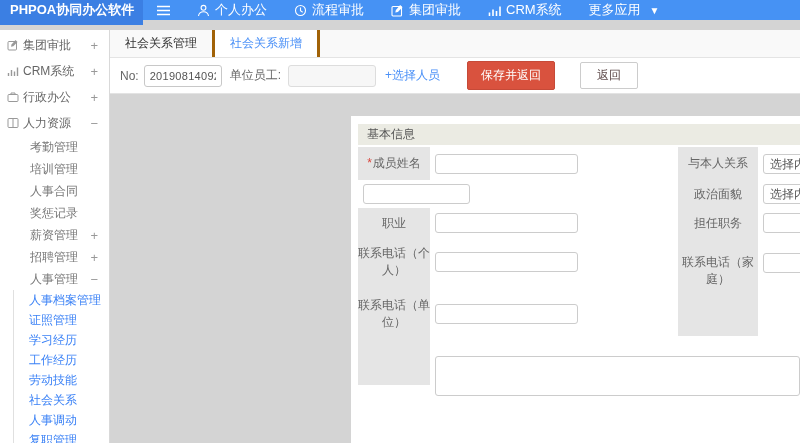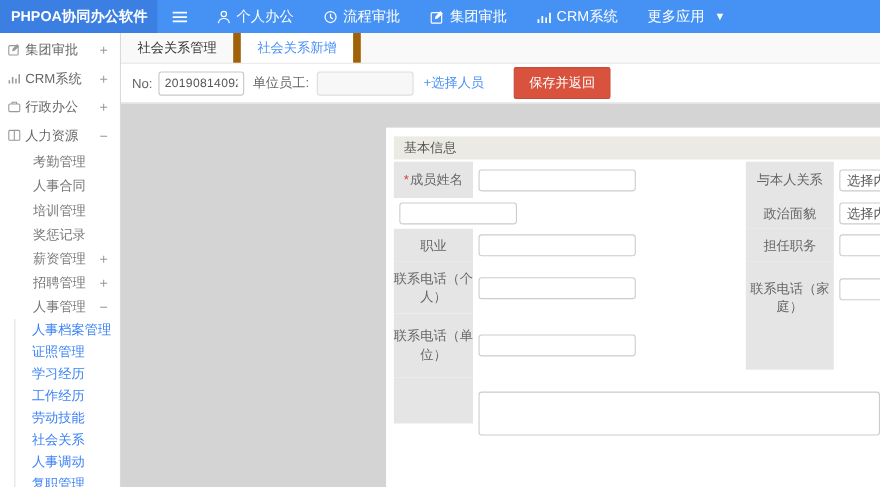--- a/index.html
+++ b/index.html
@@ -1,39 +1,39 @@
 <!DOCTYPE html>
 <html><head>
 <meta charset="utf-8">
 <style>
   * { margin:0; padding:0; box-sizing:border-box; }
   html,body { width:800px; height:443px; overflow:hidden; }
   body { font-family:"Liberation Sans", sans-serif; font-size:12px; color:#555; background:#d4d4d4; position:relative; }
 
   
-  .topbar { position:absolute; left:0; top:0; width:800px; height:30px; background:#4692f4; display:flex; align-items:center; color:#fff; z-index:10; }
+  .topbar { position:absolute; left:0; top:0; width:800px; height:20px; background:#4692f4; display:flex; align-items:center; color:#fff; z-index:10; }
   .logo { width:143px; height:30px; line-height:30px; background:#3b7fe3; padding-left:10px; font-size:13px; font-weight:bold; white-space:nowrap; overflow:hidden; }
   .hamburger { margin-left:13px; display:flex; align-items:center; cursor:pointer; }
   .topnav { display:flex; align-items:center; margin-left:26px; gap:27px; font-size:13px; }
   .topnav .nav-item { display:flex; align-items:center; gap:5px; cursor:pointer; white-space:nowrap; }
   .caret { font-size:10px; margin-left:4px; }
 
   
   .sidebar { position:absolute; left:0; top:30px; width:110px; bottom:0; background:#fff; border-right:1px solid #d9d9d9; overflow:hidden; padding-top:2px; }
   .side-item { display:flex; align-items:center; position:relative; cursor:pointer; color:#666; }
   .side-item .expand { position:absolute; right:11px; color:#999; font-size:13px; }
   .lv0 { height:26px; padding-left:7px; }
   .lv0 .s-icon { width:12px; display:flex; margin-right:4px; }
   .lv1 { height:22px; padding-left:30px; color:#777; }
   .lv2wrap { margin-left:13px; border-left:1px solid #e0e0e0; }
   .lv2 { height:20px; padding-left:15px; color:#3b82f6; }
 
   
   .tabbar { position:absolute; left:110px; top:30px; right:0; height:28px; background:#f9f9f9; border-bottom:1px solid #e4e4e4; display:flex; z-index:5; }
-  .tab { padding:0 15px; line-height:27px; border-right:7px solid #a16207; color:#333; cursor:pointer; white-space:nowrap; }
+  .tab { padding:0 15px; line-height:27px; border-right:3px solid #a16207; color:#333; cursor:pointer; white-space:nowrap; }
   .tab.active { background:#fff; color:#4a90f7; }
 
   
   .toolbar { position:absolute; left:110px; top:58px; right:0; height:36px; background:#fff; border-bottom:1px solid #e3e3e3; display:flex; align-items:center; padding-left:10px; z-index:5; }
   .tb-label { color:#666; margin-right:5px; white-space:nowrap; }
   .tb-input { width:78px; height:22px; border:1px solid #c8c8c8; border-radius:3px; padding:0 5px; font-family:"Liberation Sans",sans-serif; font-size:11px; color:#555; letter-spacing:0.3px; outline:none; }
   .tb-input.emp { width:88px; margin-left:2px; background:#f7f7f7; border-color:#ddd; }
   .gap8 { width:8px; }
   .link { color:#4a90f7; cursor:pointer; margin-left:9px; white-space:nowrap; }
   .btn-save { margin-left:27px; background:#d9523e; border:1px solid #c64a38; color:#ffffff; font-family:"Liberation Sans",sans-serif; font-size:12px; padding:5px 13px; border-radius:2px; cursor:pointer; }
@@ -145,24 +145,24 @@
         </svg>
       </span>
     <span>人力资源</span>
     <span class="expand">−</span>
   </div>
 
   <div class="side-item lv1">
       <span>考勤管理</span>
     </div>
   <div class="side-item lv1">
+      <span>培训管理</span>
+    </div>
+  <div class="side-item lv1">
       <span>人事合同</span>
-    </div>
-  <div class="side-item lv1">
-      <span>培训管理</span>
     </div>
   <div class="side-item lv1">
       <span>奖惩记录</span>
     </div>
   <div class="side-item lv1">
       <span>薪资管理</span>
       <span class="expand">+</span>
     </div>
   <div class="side-item lv1">
       <span>招聘管理</span>
@@ -207,20 +207,21 @@
 </div>
 
 <div class="toolbar">
   <span class="tb-label">No:</span>
   <input class="tb-input" value="20190814092014" style="">
   <span class="gap8"></span>
   <span class="tb-label">单位员工:</span>
   <input class="tb-input emp" value="" style="">
   <span class="link">+选择人员</span>
   <button class="btn-save">保存并返回</button>
+  <button class="btn-back">返回</button>
 </div>
 
 <div class="panel">
   <div class="sec-header">基本信息</div>
   <div class="form-body">
 
     <div class="col-left">
       <div class="fr h33">
         <div class="lbl">
             <span><span class="req">*</span><span>成员姓名</span></span>

